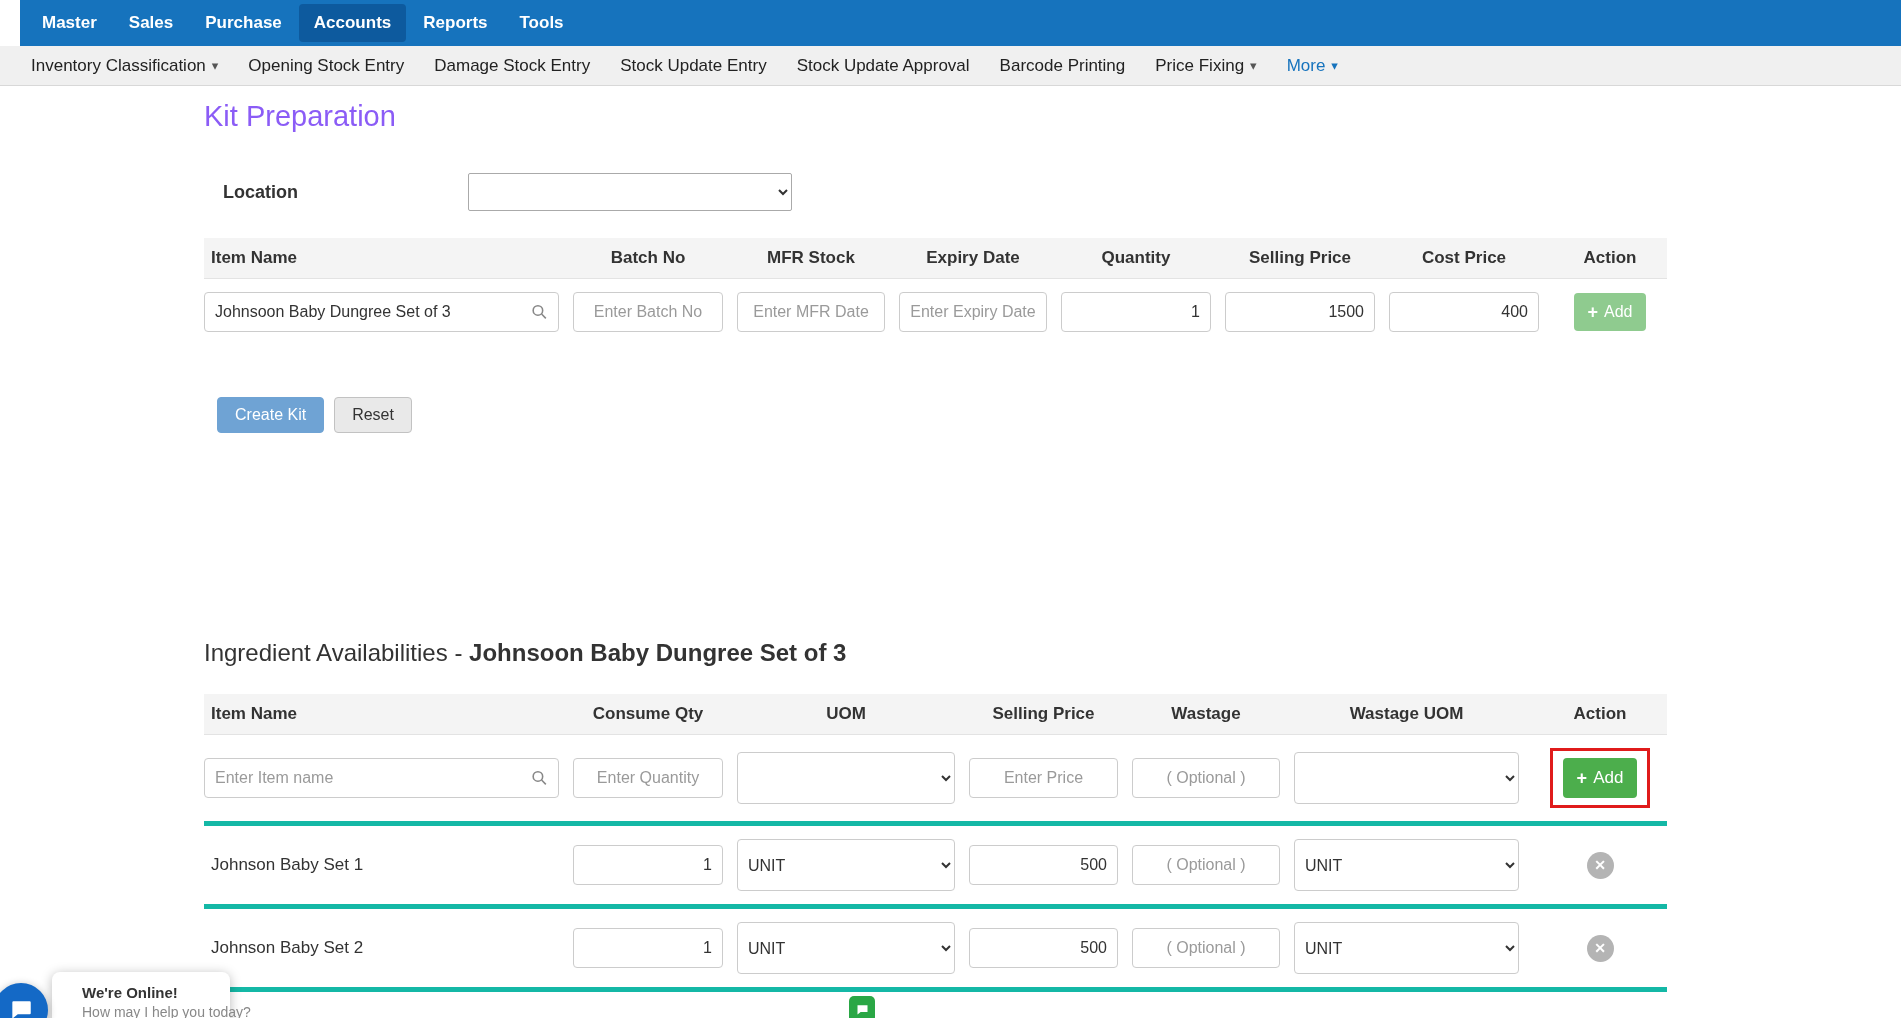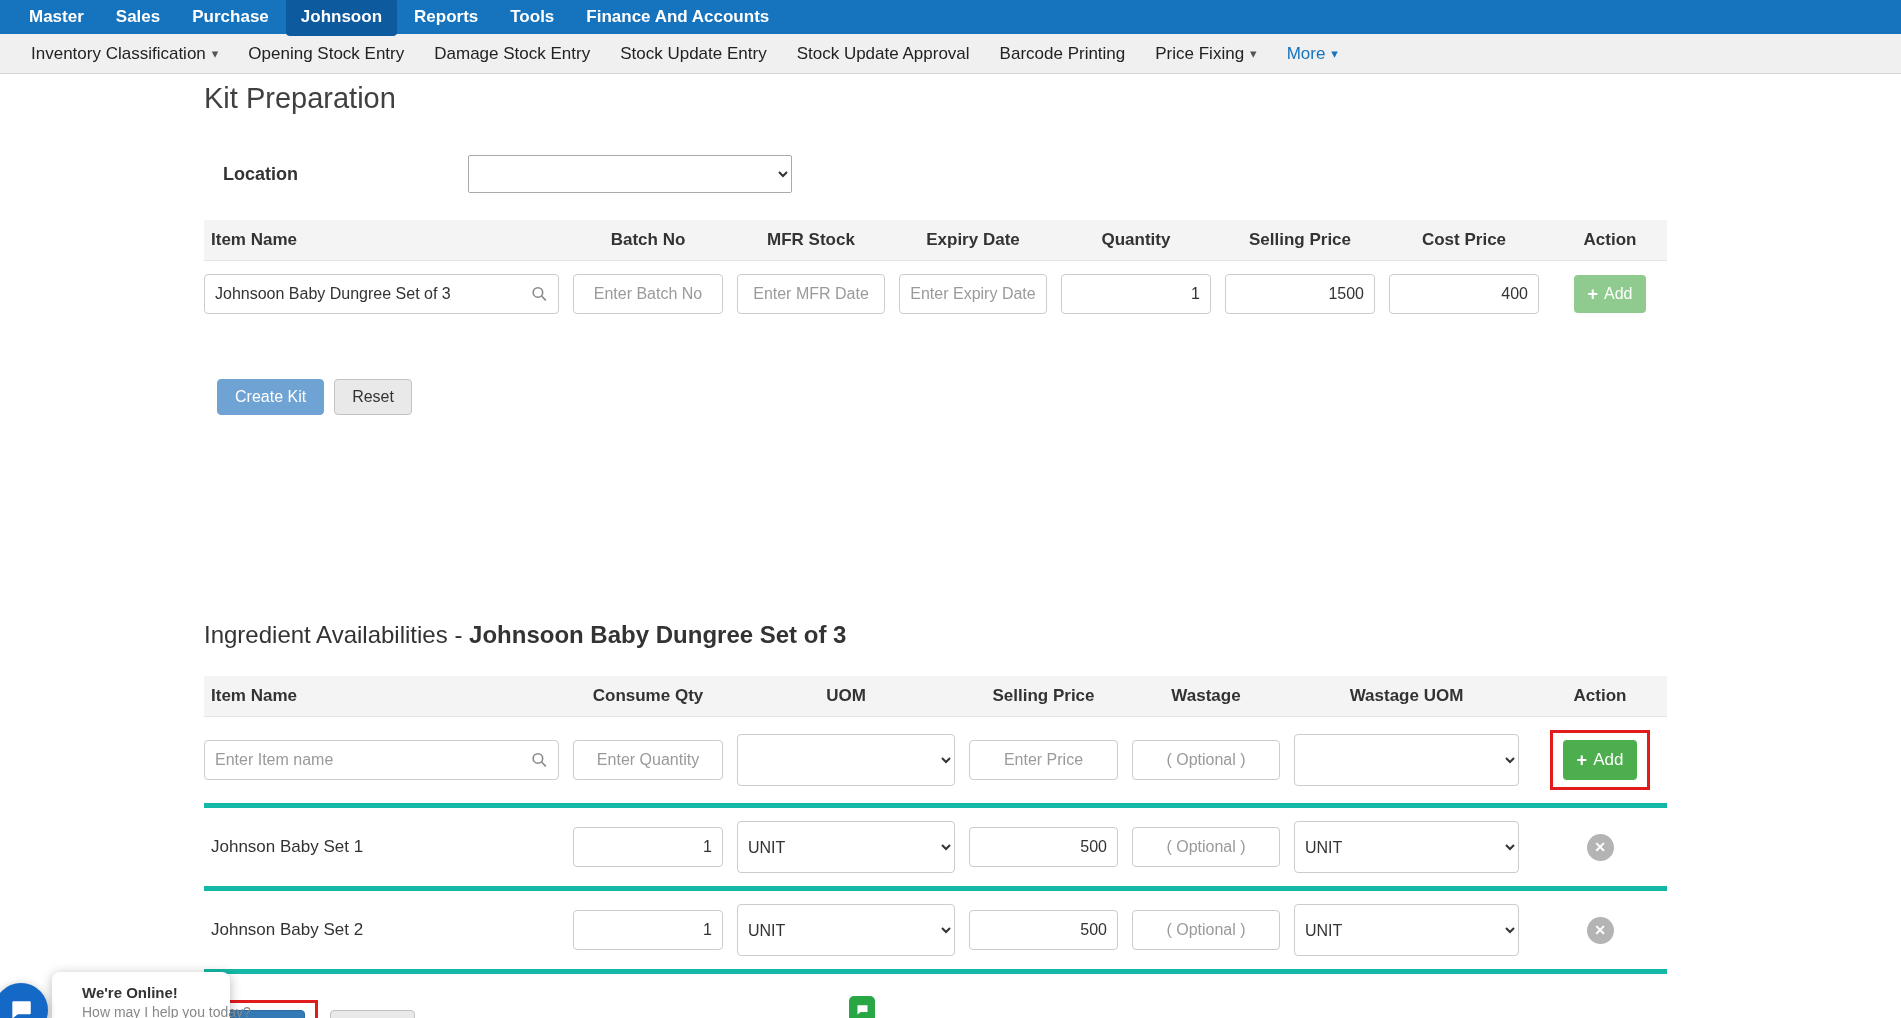--- a/index.html
+++ b/index.html
@@ -5,22 +5,22 @@
   * { box-sizing: border-box; margin: 0; padding: 0; }
   html,body { width: 1901px; height: 1018px; overflow: hidden; }
   body {
     font-family: "Liberation Sans", sans-serif;
     background: #ffffff;
     color: #333;
     position: relative;
   }
   
   .topnav {
-    height: 34px; background: #1673bd; display: flex; align-items: center;
-    padding: 0 16px 0 14px; color: #fff;
+    height: 46px; background: #1673bd; display: flex; align-items: center;
+    padding: 0 16px 0 7px; color: #fff; margin-left: 20px;
   }
   .nav-items { display: flex; align-items: center; gap: 2px; }
   .nav-item {
     padding: 9px 15px; font-weight: bold; font-size: 17px; border-radius: 4px;
     cursor: pointer; white-space: nowrap;
   }
   .nav-item.active { background: #0d5a9e; }
   .topnav-right { margin-left: auto; display: flex; align-items: center; }
   .search-menu {
     width: 221px; height: 31px; border: 1px solid #9dbcd6; border-radius: 3px;
@@ -44,21 +44,21 @@
   .subnav {
     height: 40px; background: #f0f0f0; border-bottom: 1px solid #d8d8d8;
     display: flex; align-items: center; font-size: 17px; color: #222; padding-left: 16px;
   }
   .subnav-item { padding: 9px 15px; cursor: pointer; white-space: nowrap; display: flex; align-items: center; gap: 6px; }
   .subnav-item .caret { font-size: 13px; color: #555; }
   .subnav-item.more { color: #1673bd; }
   .subnav-item.more .caret { color: #1673bd; }
   
   .content { margin-left: 204px; width: 1463px; }
-  .page-title { font-size: 29px; font-weight: 500; color: #404040; margin-top: 8px; }
+  .page-title { font-size: 29px; font-weight: 500; color: #8b5cf6; margin-top: 14px; }
   .location-row { display: flex; align-items: center; margin: 40px 0 0 19px; }
   .location-label { font-size: 18px; font-weight: bold; width: 245px; }
   .location-select {
     width: 324px; height: 31px; font-size: 16px; border: 1px solid #aaa; border-radius: 2px;
     background: #fff; padding: 18px 6px; font-family: "Liberation Sans", sans-serif; color: #333;
   }
   .grid { display: grid; gap: 14px; align-items: center; }
   .t1 { grid-template-columns: 355px 150px 148px 148px 150px 150px 150px 1fr; }
   .t2 { grid-template-columns: 355px 150px 218px 149px 148px 225px 1fr; }
   .t-head {
@@ -132,24 +132,23 @@
   }
 </style>
 </head>
 <body>
 
 <header class="topnav">
   <nav class="nav-items">
     <div class="nav-item">Master</div>
     <div class="nav-item">Sales</div>
     <div class="nav-item">Purchase</div>
-    <div class="nav-item active">Johnsoon</div>
+    <div class="nav-item active">Accounts</div>
     <div class="nav-item">Reports</div>
     <div class="nav-item">Tools</div>
-    <div class="nav-item">Finance And Accounts</div>
   </nav>
 </header>
 
 <nav class="subnav">
   <div class="subnav-item">
     <span>Inventory Classification</span>
     <span class="caret">▾</span>
   </div>
   <div class="subnav-item">
       <span>Opening Stock Entry</span>

